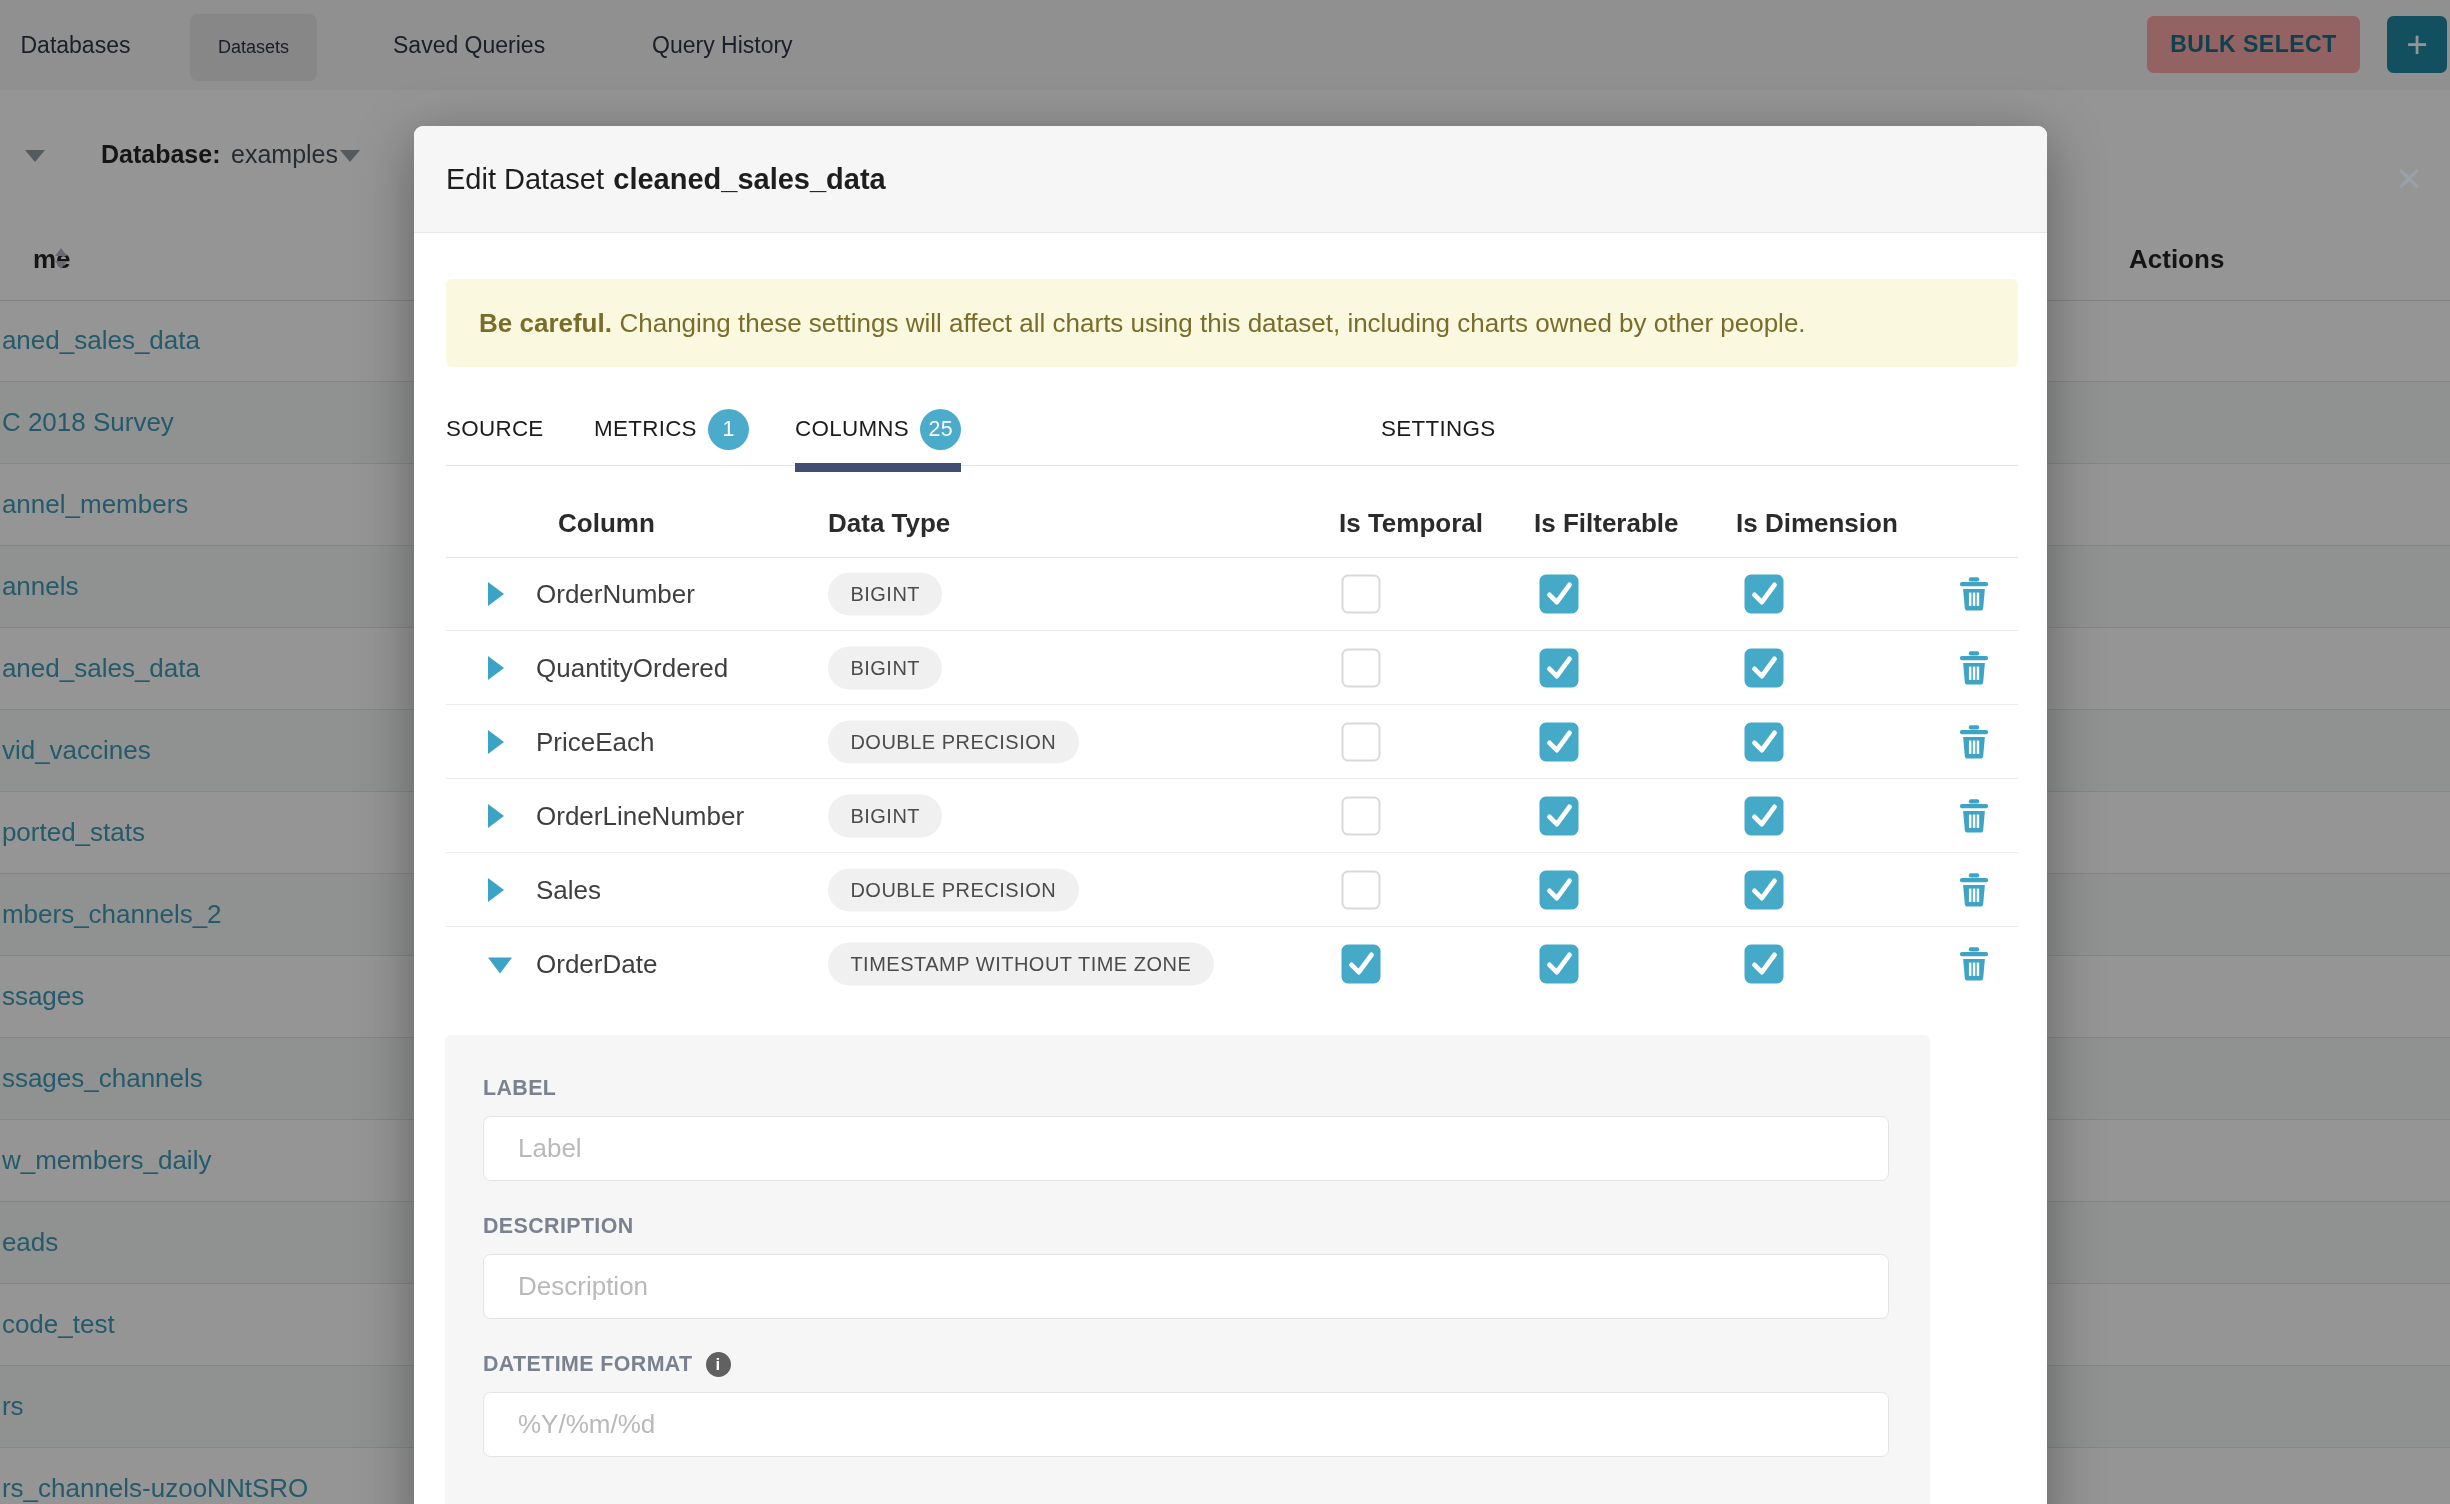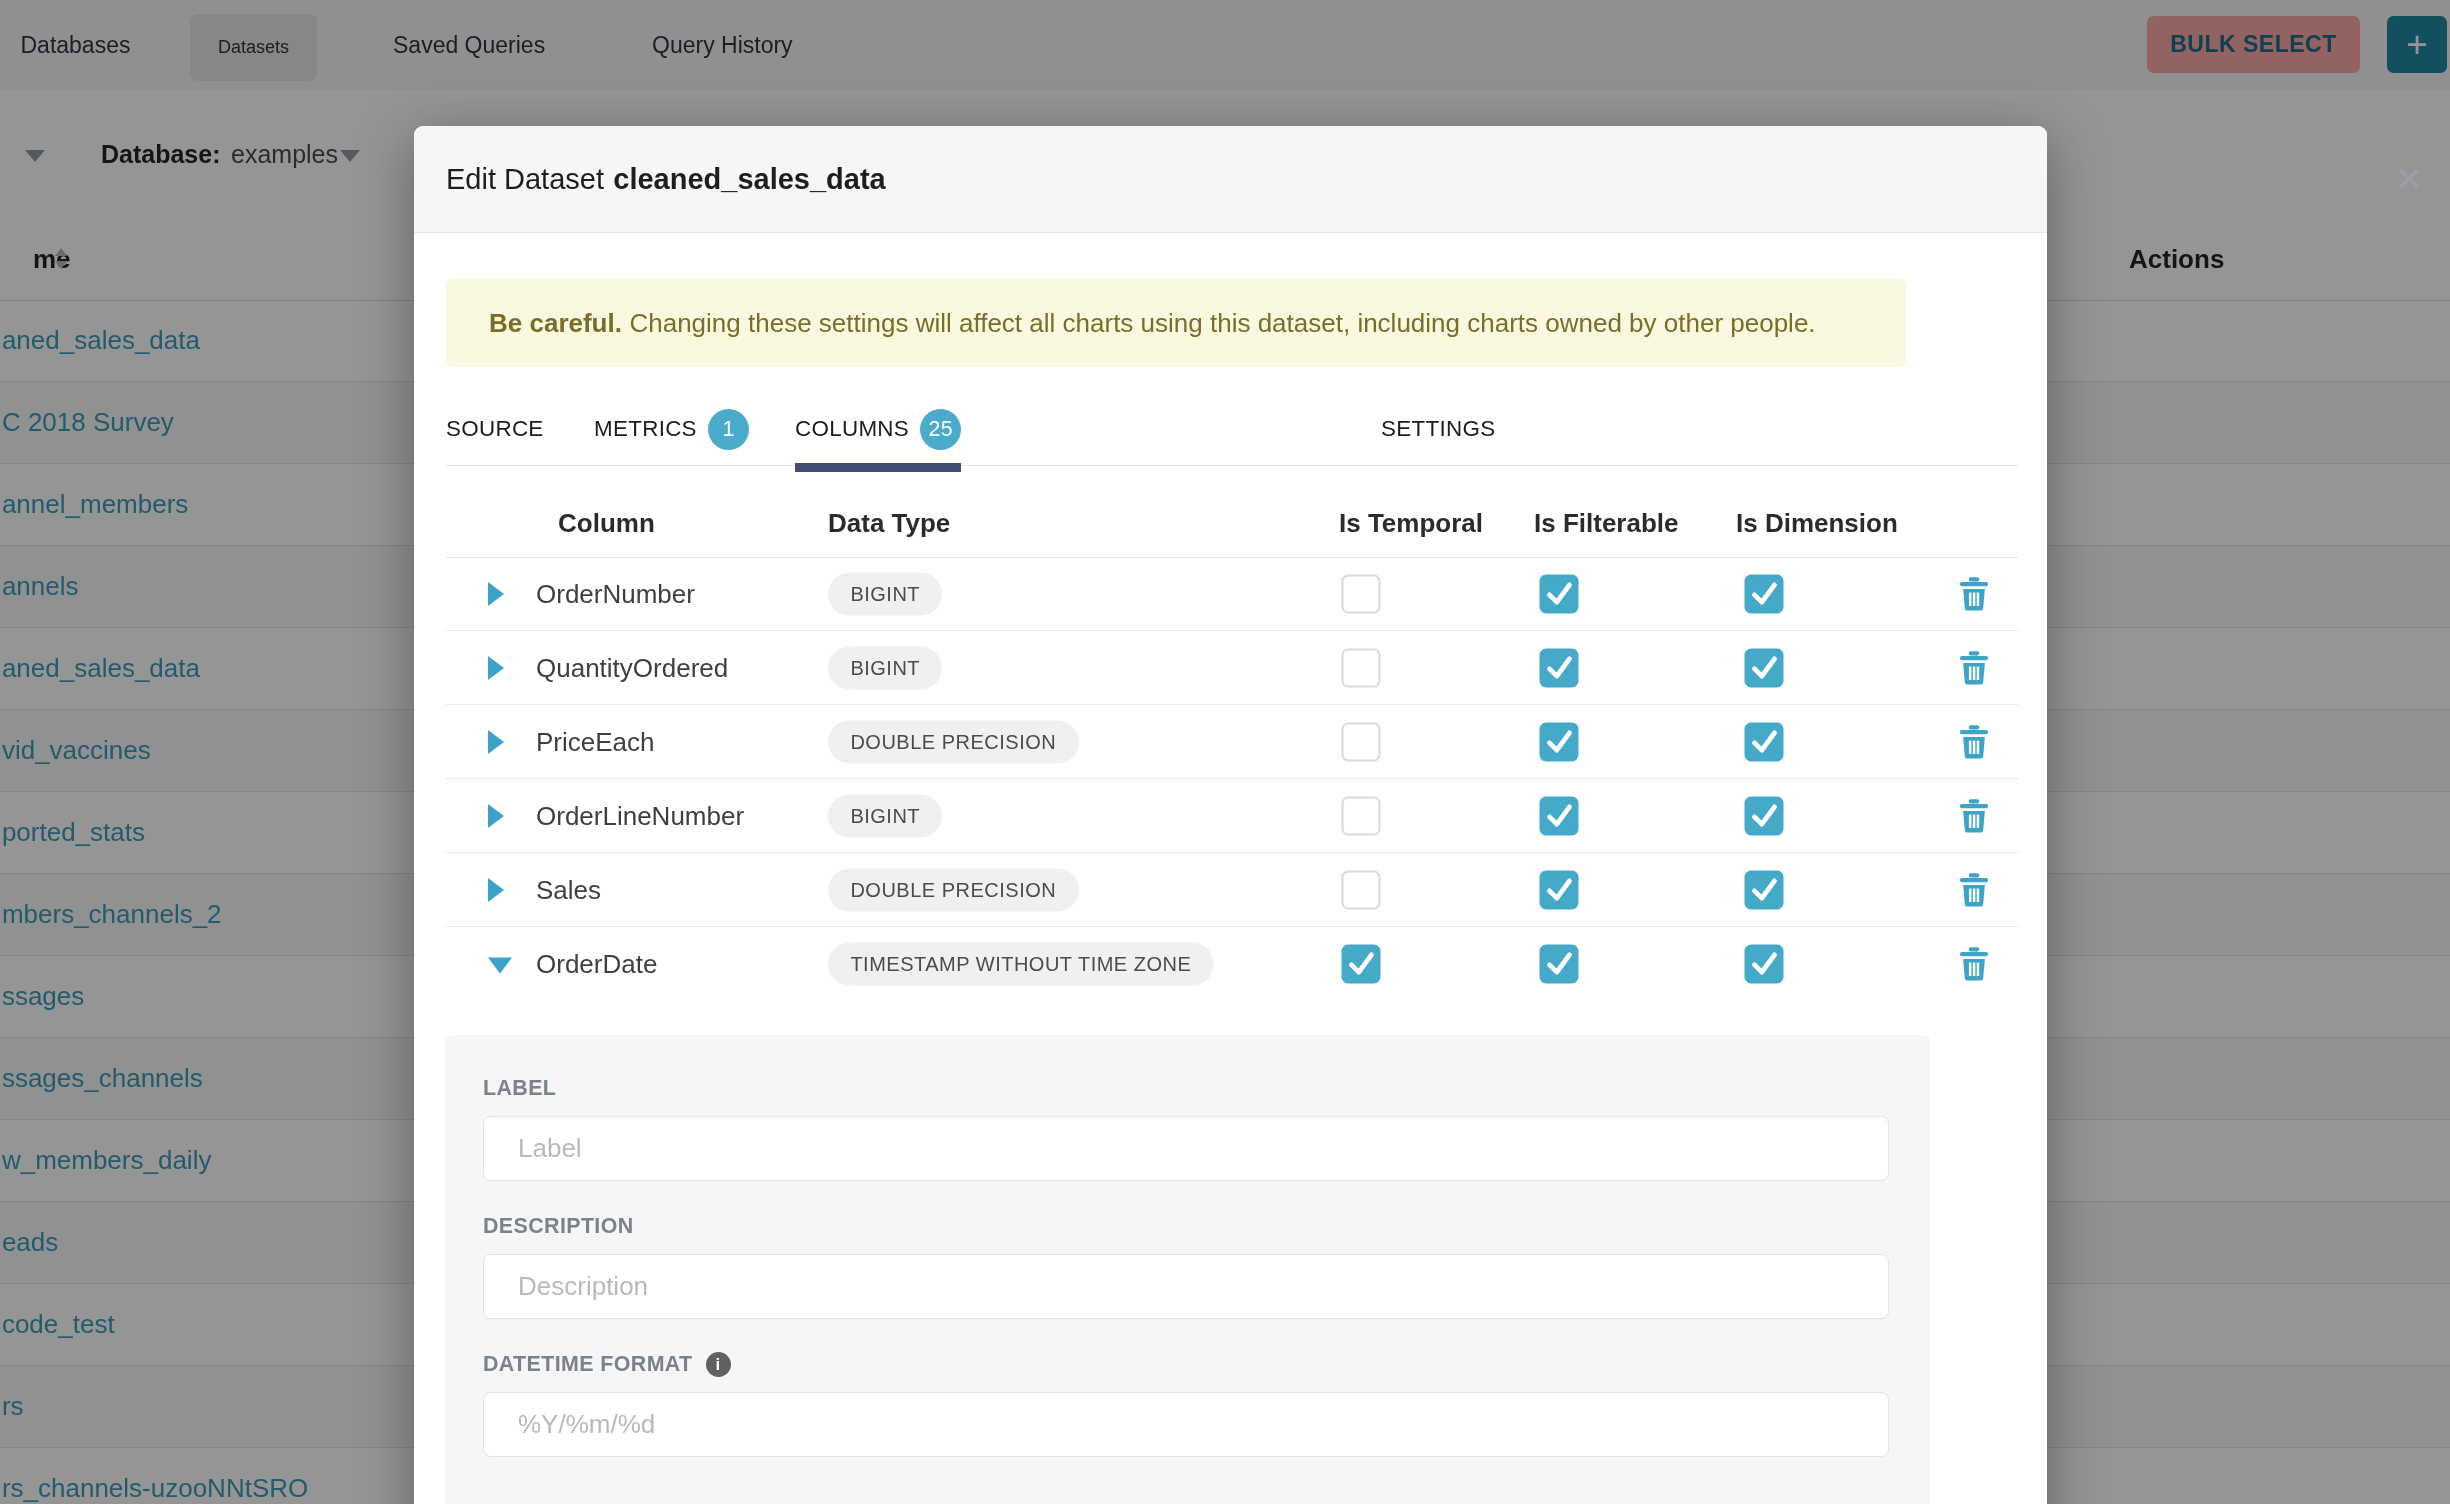--- a/index.html
+++ b/index.html
@@ -29,21 +29,21 @@
   .bg-row{height:82px;border-bottom:0.9px solid #dfe3e6;display:flex;align-items:center;padding-left:1.9px;font-size:26px;color:#3a98b5;box-sizing:border-box;}
   .bg-row.alt{background:#f7f9fa;}
   
   #dim-overlay{position:absolute;inset:0;background:rgba(10,10,10,0.43);z-index:10;}
   
   #modal{position:absolute;left:414px;top:104px;width:1633px;height:1417px;background:#fff;border-radius:9.3px 9.3px 0 0;z-index:20;box-shadow:0 13px 56px rgba(0,0,0,.35);margin-top:22px;}
   .m-header{position:absolute;left:0;top:0;width:1633px;height:106px;background:#f6f6f6;border-bottom:0.9px solid #e9e9e9;border-radius:9.3px 9.3px 0 0;}
   .m-title{position:absolute;left:32px;top:0;height:106px;display:flex;align-items:center;font-size:29px;color:#1e1e1e;}
   .m-title b{margin-left:9.3px;font-weight:700;}
   .m-close{position:absolute;left:1995px;top:0;height:106px;width:56px;transform:translateX(-28px);display:flex;align-items:center;justify-content:center;font-size:34px;color:#9aa0aa;cursor:pointer;border:none;background:none;font-family:inherit;}
-  .banner{position:absolute;left:32px;top:153px;width:1460px;height:88px;background:#fbf8e0;border-radius:5.6px;display:flex;align-items:center;padding-left:43px;box-sizing:border-box;font-size:26px;color:#7a6d2a;}
+  .banner{position:absolute;left:32px;top:153px;width:1572px;height:88px;background:#fbf8e0;border-radius:5.6px;display:flex;align-items:center;padding-left:33px;box-sizing:border-box;font-size:26px;color:#7a6d2a;}
   .banner b{font-weight:700;margin-right:7.5px;}
   .tabs{position:absolute;left:32px;top:267px;width:1572px;height:72px;border-bottom:1.9px solid #e4e4e4;}
   .tab{position:absolute;top:0;height:72px;display:inline-flex;align-items:center;gap:11.2px;font-size:22.4px;letter-spacing:0.3px;color:#1c1c1c;cursor:pointer;}
   .tab .badge{min-width:41px;height:41px;border-radius:20.5px;background:#4babca;color:#fff;font-size:21.4px;display:flex;align-items:center;justify-content:center;padding:0 3.7px;box-sizing:border-box;}
   .tab.active::after{content:"";position:absolute;left:0;right:0;bottom:-6.5px;height:8.4px;background:#424d73;}
   .cols{position:absolute;left:32px;top:374px;width:1572px;}
   .chead{position:absolute;left:0;top:0;width:1572px;height:57px;border-bottom:0.9px solid #e4e4e4;font-size:26px;font-weight:700;color:#2b2b2b;}
   .chead span{position:absolute;top:7.5px;}
   .crows{position:absolute;left:0;top:57px;width:1572px;}
   .crow{position:relative;width:1572px;height:73px;border-bottom:0.9px solid #ececec;}

